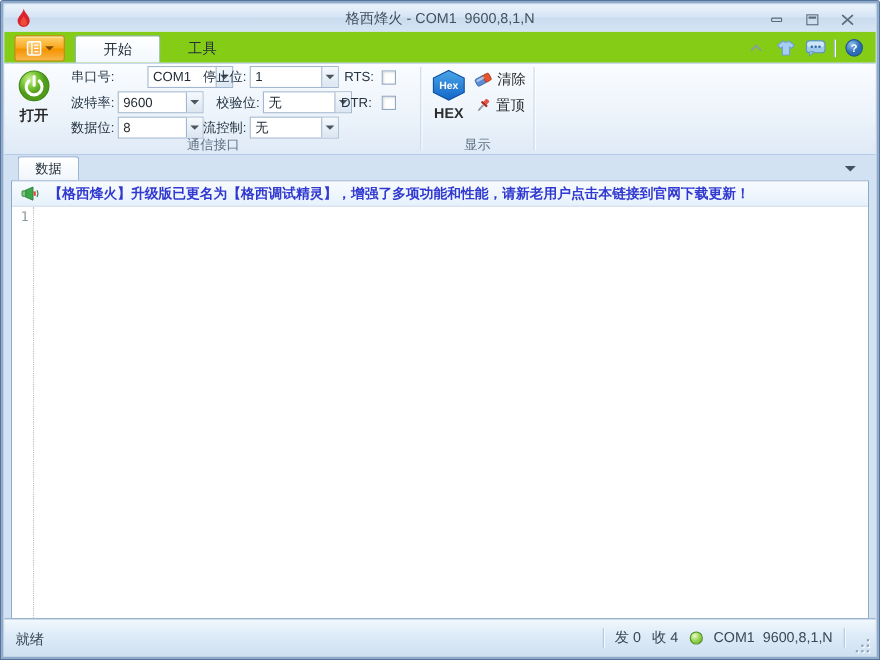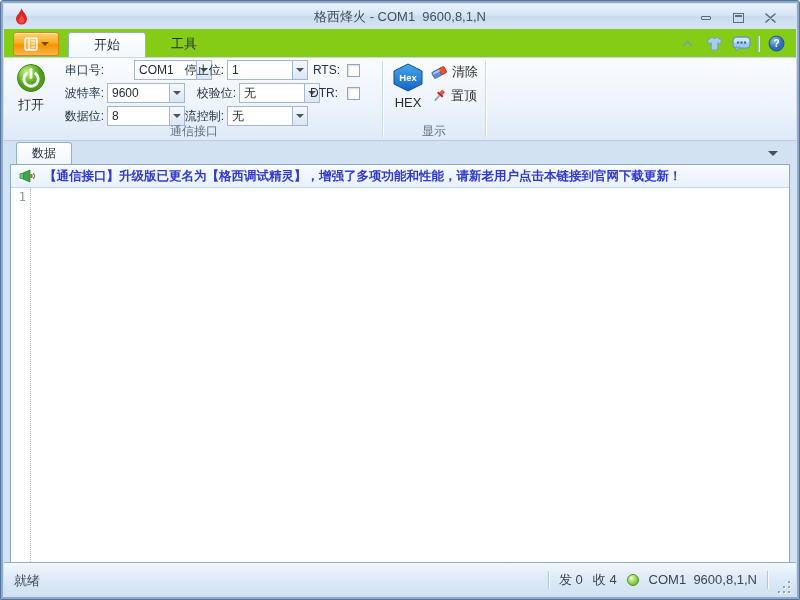--- a/index.html
+++ b/index.html
@@ -41,21 +41,21 @@
 
   
   .ribbon { position:absolute; left:3px; right:3px; top:56px; height:84px;
             background:linear-gradient(#fafcff,#edf4fb 55%,#dfeaf7);
             border-top:1px solid #c5d7ea; border-bottom:1px solid #b7cde7; }
   .grouplabel { position:absolute; bottom:0; font-size:12px; color:#5f7183; text-align:center; }
   .vsep { position:absolute; top:3px; bottom:3px; width:1px; background:#c9d9ec; box-shadow:1px 0 0 #ffffff; }
 
   .bigbtn { position:absolute; top:2px; display:flex; flex-direction:column; align-items:center;
             justify-content:flex-start; gap:3px; padding-top:3px; border-radius:3px; cursor:default; }
-  .bigbtn span { color:#2b2b2b; }
+  .bigbtn span { color:#2b2b2b;font-weight:bold; }
 
   .frow { position:absolute; height:20px; display:flex; align-items:center; }
   .flabel { display:inline-block; text-align:right; font-size:12px; color:#243442; }
   .combo { display:flex; height:20px; border:1px solid #a3b8d0; background:#fff; width:78px; }
   .combo .val { flex:1; font-size:12px; line-height:18px; padding-left:4px; color:#1d2833; overflow:hidden; }
   .combo .dd { width:15px; border-left:1px solid #a3b8d0; background:linear-gradient(#f5f9fd,#dbe6f2);
                display:flex; align-items:center; justify-content:center; }
   .combo .dd i { width:0; height:0; border-left:4px solid transparent; border-right:4px solid transparent;
                  border-top:4px solid #4a5560; }
   .checkbox { width:13px; height:13px; background:#fff; border:1px solid #93a9c2;
@@ -308,21 +308,21 @@
   </div>
 
   <div class="docpanel">
     <div class="notice">
       <svg width="17" height="15" viewBox="0 0 17 15">
         <polygon points="11,1 11,13 4,10 4,4" fill="#3da84a" stroke="#2c7d36" stroke-width=".8"></polygon>
         <rect x="1" y="4.5" width="3.5" height="5" rx="1" fill="#7cc97f" stroke="#2c7d36" stroke-width=".8"></rect>
         <rect x="11.5" y="5" width="2" height="4" fill="#e04338"></rect>
         <path d="M14.5 4 Q16.5 7 14.5 10" fill="none" stroke="#2c7d36" stroke-width="1"></path>
       </svg>
-      <span class="ntext">【通信接口】升级版已更名为【格西调试精灵】，增强了多项功能和性能，请新老用户点击本链接到官网下载更新！</span>
+      <span class="ntext">【格西烽火】升级版已更名为【格西调试精灵】，增强了多项功能和性能，请新老用户点击本链接到官网下载更新！</span>
     </div>
     <div class="editor">
       <div class="gutter">
         <span>1</span>
       </div>
       <div class="foldmargin"></div>
       <div class="edcontent"></div>
     </div>
   </div>
 

